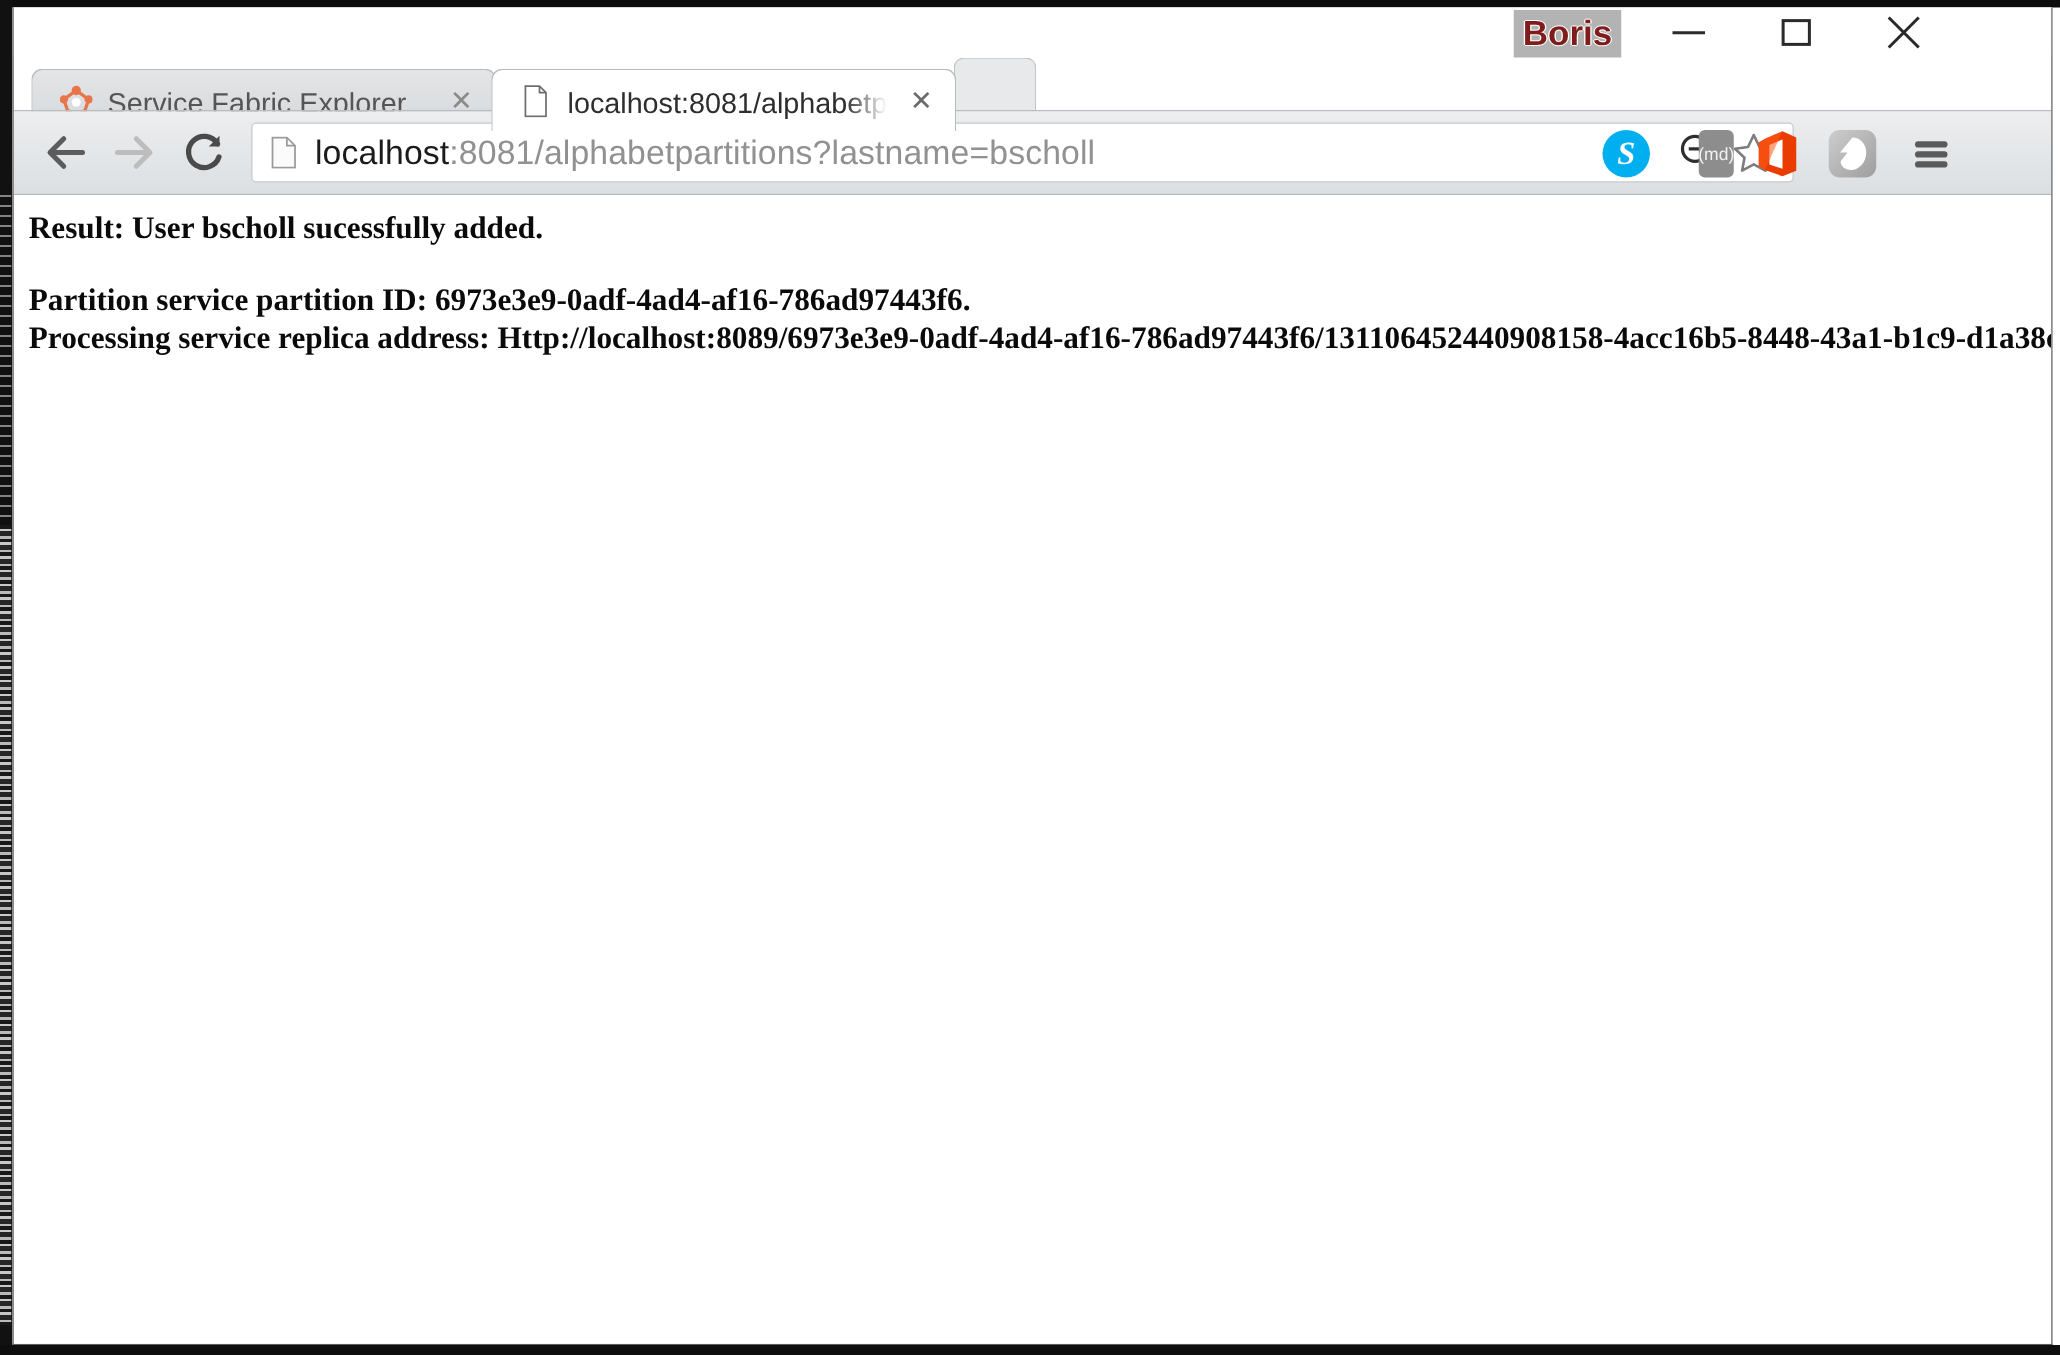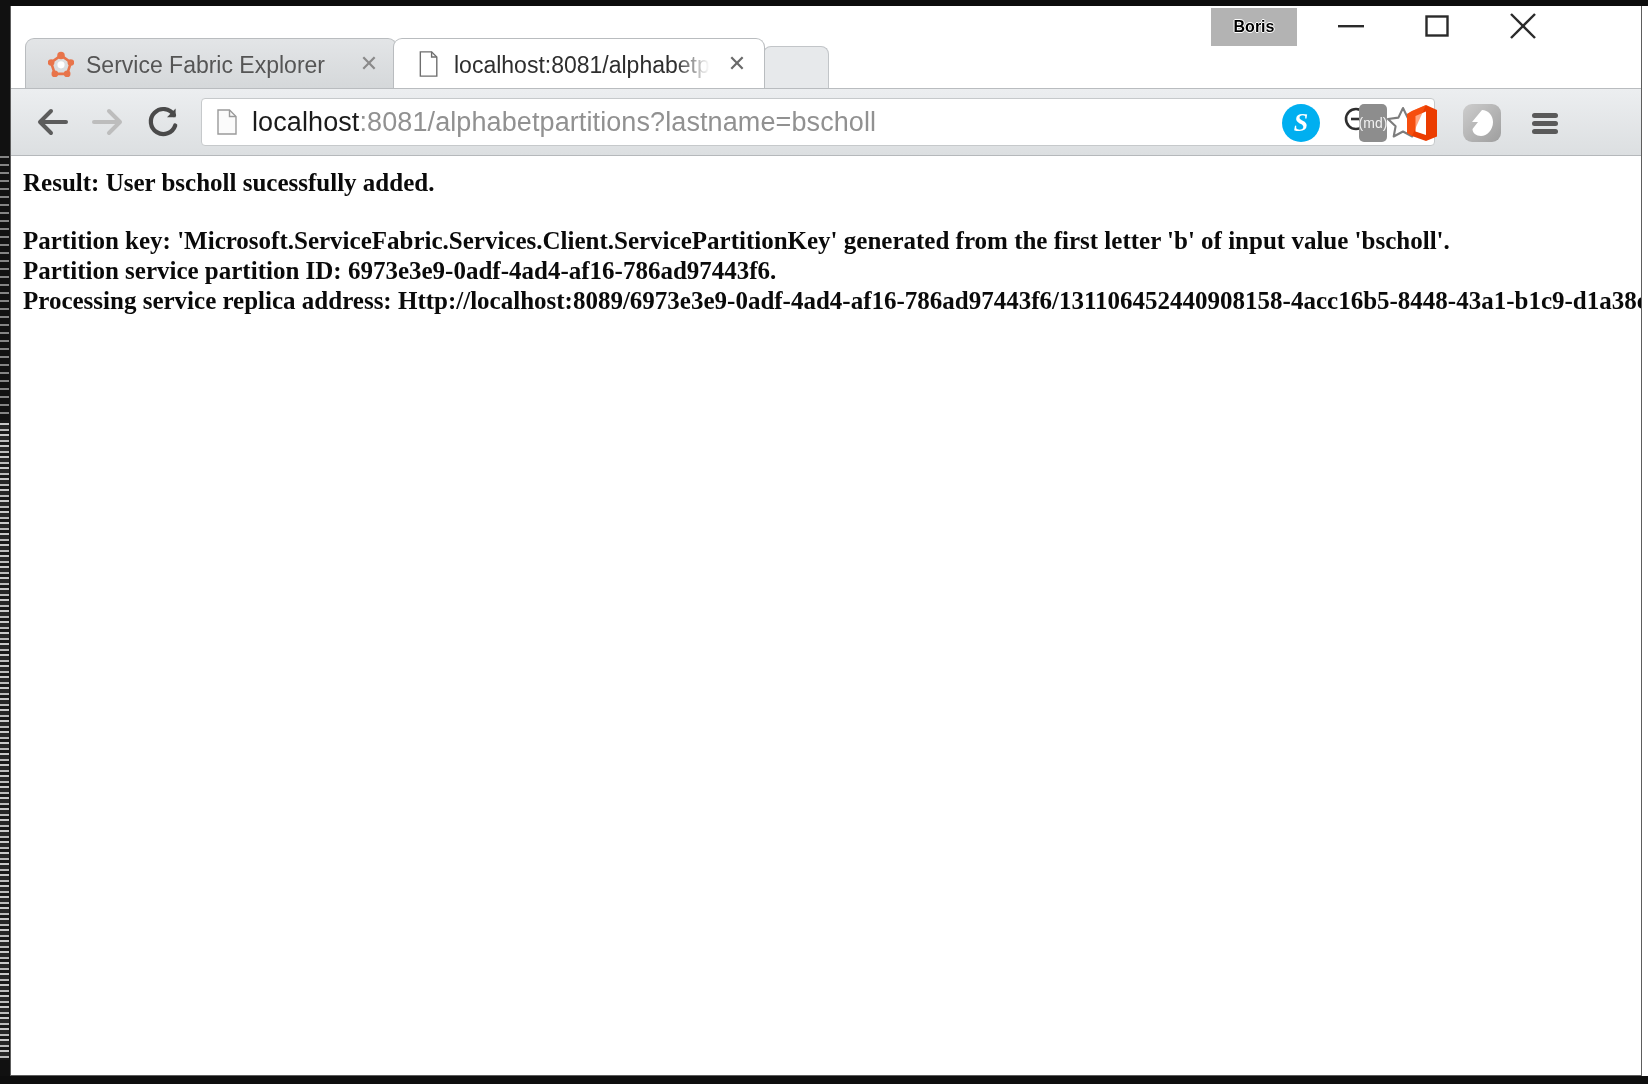--- a/index.html
+++ b/index.html
@@ -101,22 +101,22 @@
     left: 1200px;
     top: 2px;
     width: 86px;
     height: 38px;
     background: #b3b3b3;
     display: flex;
     align-items: center;
     justify-content: center;
   }
   #profile-chip .pname {
-    font-size: 16px;
-    color: #000000;
+    font-size: 28px;
+    color: #7f1d1d;
     font-family: "Liberation Sans", sans-serif;
     text-shadow: 0 1px 0 #ffffff, 1px 0 0 #ffffff, 0 -1px 0 #fff, -1px 0 0 #fff;
     font-weight: 600;
   }
 
   
   .win-btn {
     position: absolute;
     top: 0;
     width: 86px;
@@ -127,21 +127,21 @@
     cursor: default;
   }
   #btn-minimize { left: 1297px; }
   #btn-maximize { left: 1383px; }
   #btn-close    { left: 1469px; }
   .win-btn svg { display: block; }
 
   
   .tab {
     position: absolute;
-    top: 32px;
+    top: 49px;
     height: 50px;
     box-sizing: border-box;
   }
   #tab-0 {
     left: 14px;
     width: 372px;
     background: linear-gradient(to bottom, #e3e5e7 0%, #d5d8da 100%);
     border: 1px solid #b9bcbf;
     border-bottom: none;
     border-radius: 9px 9px 0 0;
@@ -489,20 +489,19 @@
           <div class="hamburger-bar"></div>
           <div class="hamburger-bar"></div>
           <div class="hamburger-bar"></div>
         </div>
       </div>
     </div>
 
     <div id="page-viewport">
       <div id="page-body">
         <p id="result-line">Result: User bscholl sucessfully added.</p>
-        <p>Partition key: 'Microsoft.ServiceFabric.Services.Client.ServicePartitionKey' generated from the first letter 'b' of input value 'bscholl'.</p>
         <p>Partition service partition ID: 6973e3e9-0adf-4ad4-af16-786ad97443f6.</p>
         <p>Processing service replica address: Http://localhost:8089/6973e3e9-0adf-4ad4-af16-786ad97443f6/131106452440908158-4acc16b5-8448-43a1-b1c9-d1a38c0b9c6f/</p>
       </div>
     </div>
 
   </div>
 </div>
 
 </body></html>

